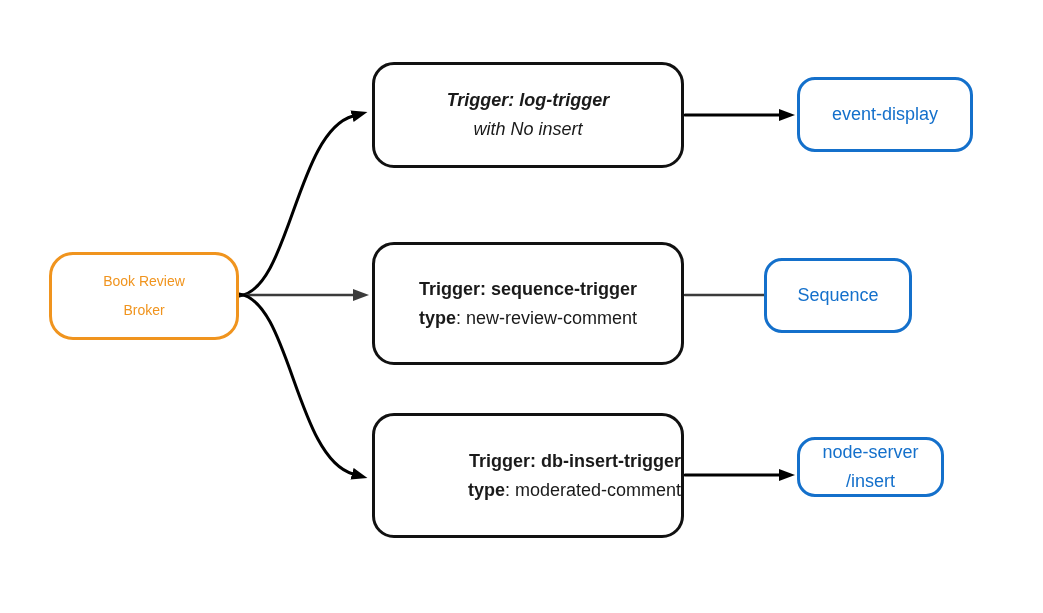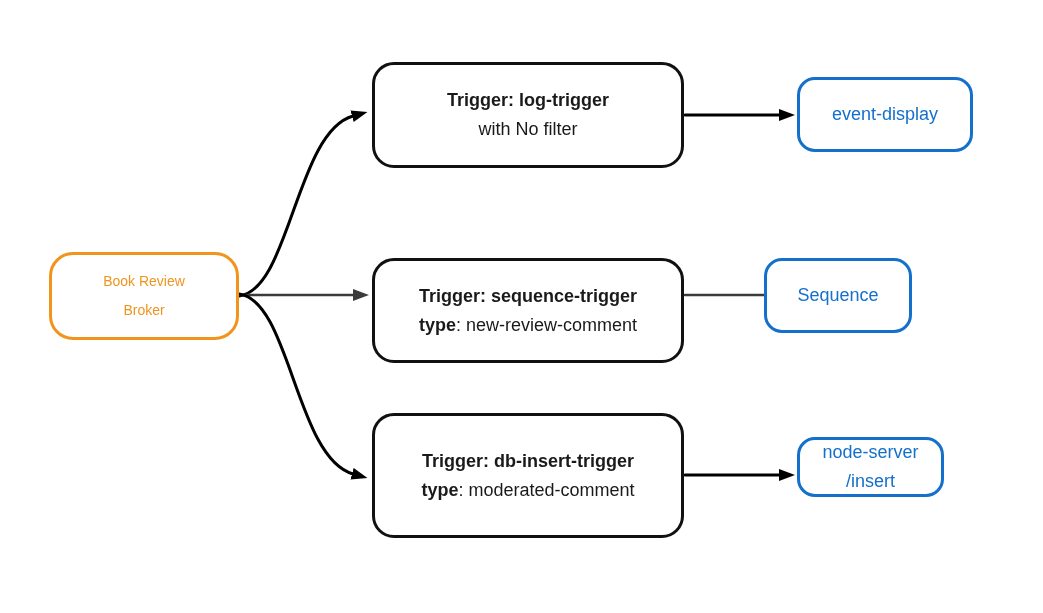--- a/index.html
+++ b/index.html
@@ -63,23 +63,23 @@
     color:var(--broker);
     font-size:14px;
   }
   .trigger{
     left:372px;width:312px;
     border:3px solid var(--node-border-dark);
     border-radius:22px;
     color:var(--text-dark);
   }
   .trigger .b{font-weight:700;}
-  #trigger-1{top:62px;height:106px;}
-  #trigger-2{top:258px;height:105px;}
-  #trigger-3{top:413px;height:125px;}
+  #trigger-1{top:62px;height:106px;font-style:italic;}
+  #trigger-2{top:242px;height:123px;}
+  #trigger-3{top:413px;height:125px;align-items:flex-end;}
   .sink{
     border:3px solid var(--sink);
     border-radius:18px;
     color:var(--sink);
   }
   #sink-1{left:797px;top:77px;width:176px;height:75px;}
   #sink-2{left:764px;top:258px;width:148px;height:75px;}
   #sink-3{left:797px;top:437px;width:147px;height:60px;}
 </style>
 </head>
@@ -104,21 +104,21 @@
     <path class="arrow-primary" d="M 685 475 H 780" marker-end="url(#ah-primary)"></path>
   </svg>
 
   <div class="node broker">
     <span class="pre">Book Review
 Broker</span>
   </div>
 
   <div class="node trigger" id="trigger-1">
     <div><span class="b">Trigger: log-trigger</span></div>
-    <div><span>with No filter</span></div>
+    <div><span>with No insert</span></div>
   </div>
 
   <div class="node trigger" id="trigger-2">
     <div><span class="b">Trigger: sequence-trigger</span></div>
     <div><span class="b">type</span><span>: new-review-comment</span></div>
   </div>
 
   <div class="node trigger" id="trigger-3">
     <div><span class="b">Trigger: db-insert-trigger</span></div>
     <div><span class="b">type</span><span>: moderated-comment</span></div>

